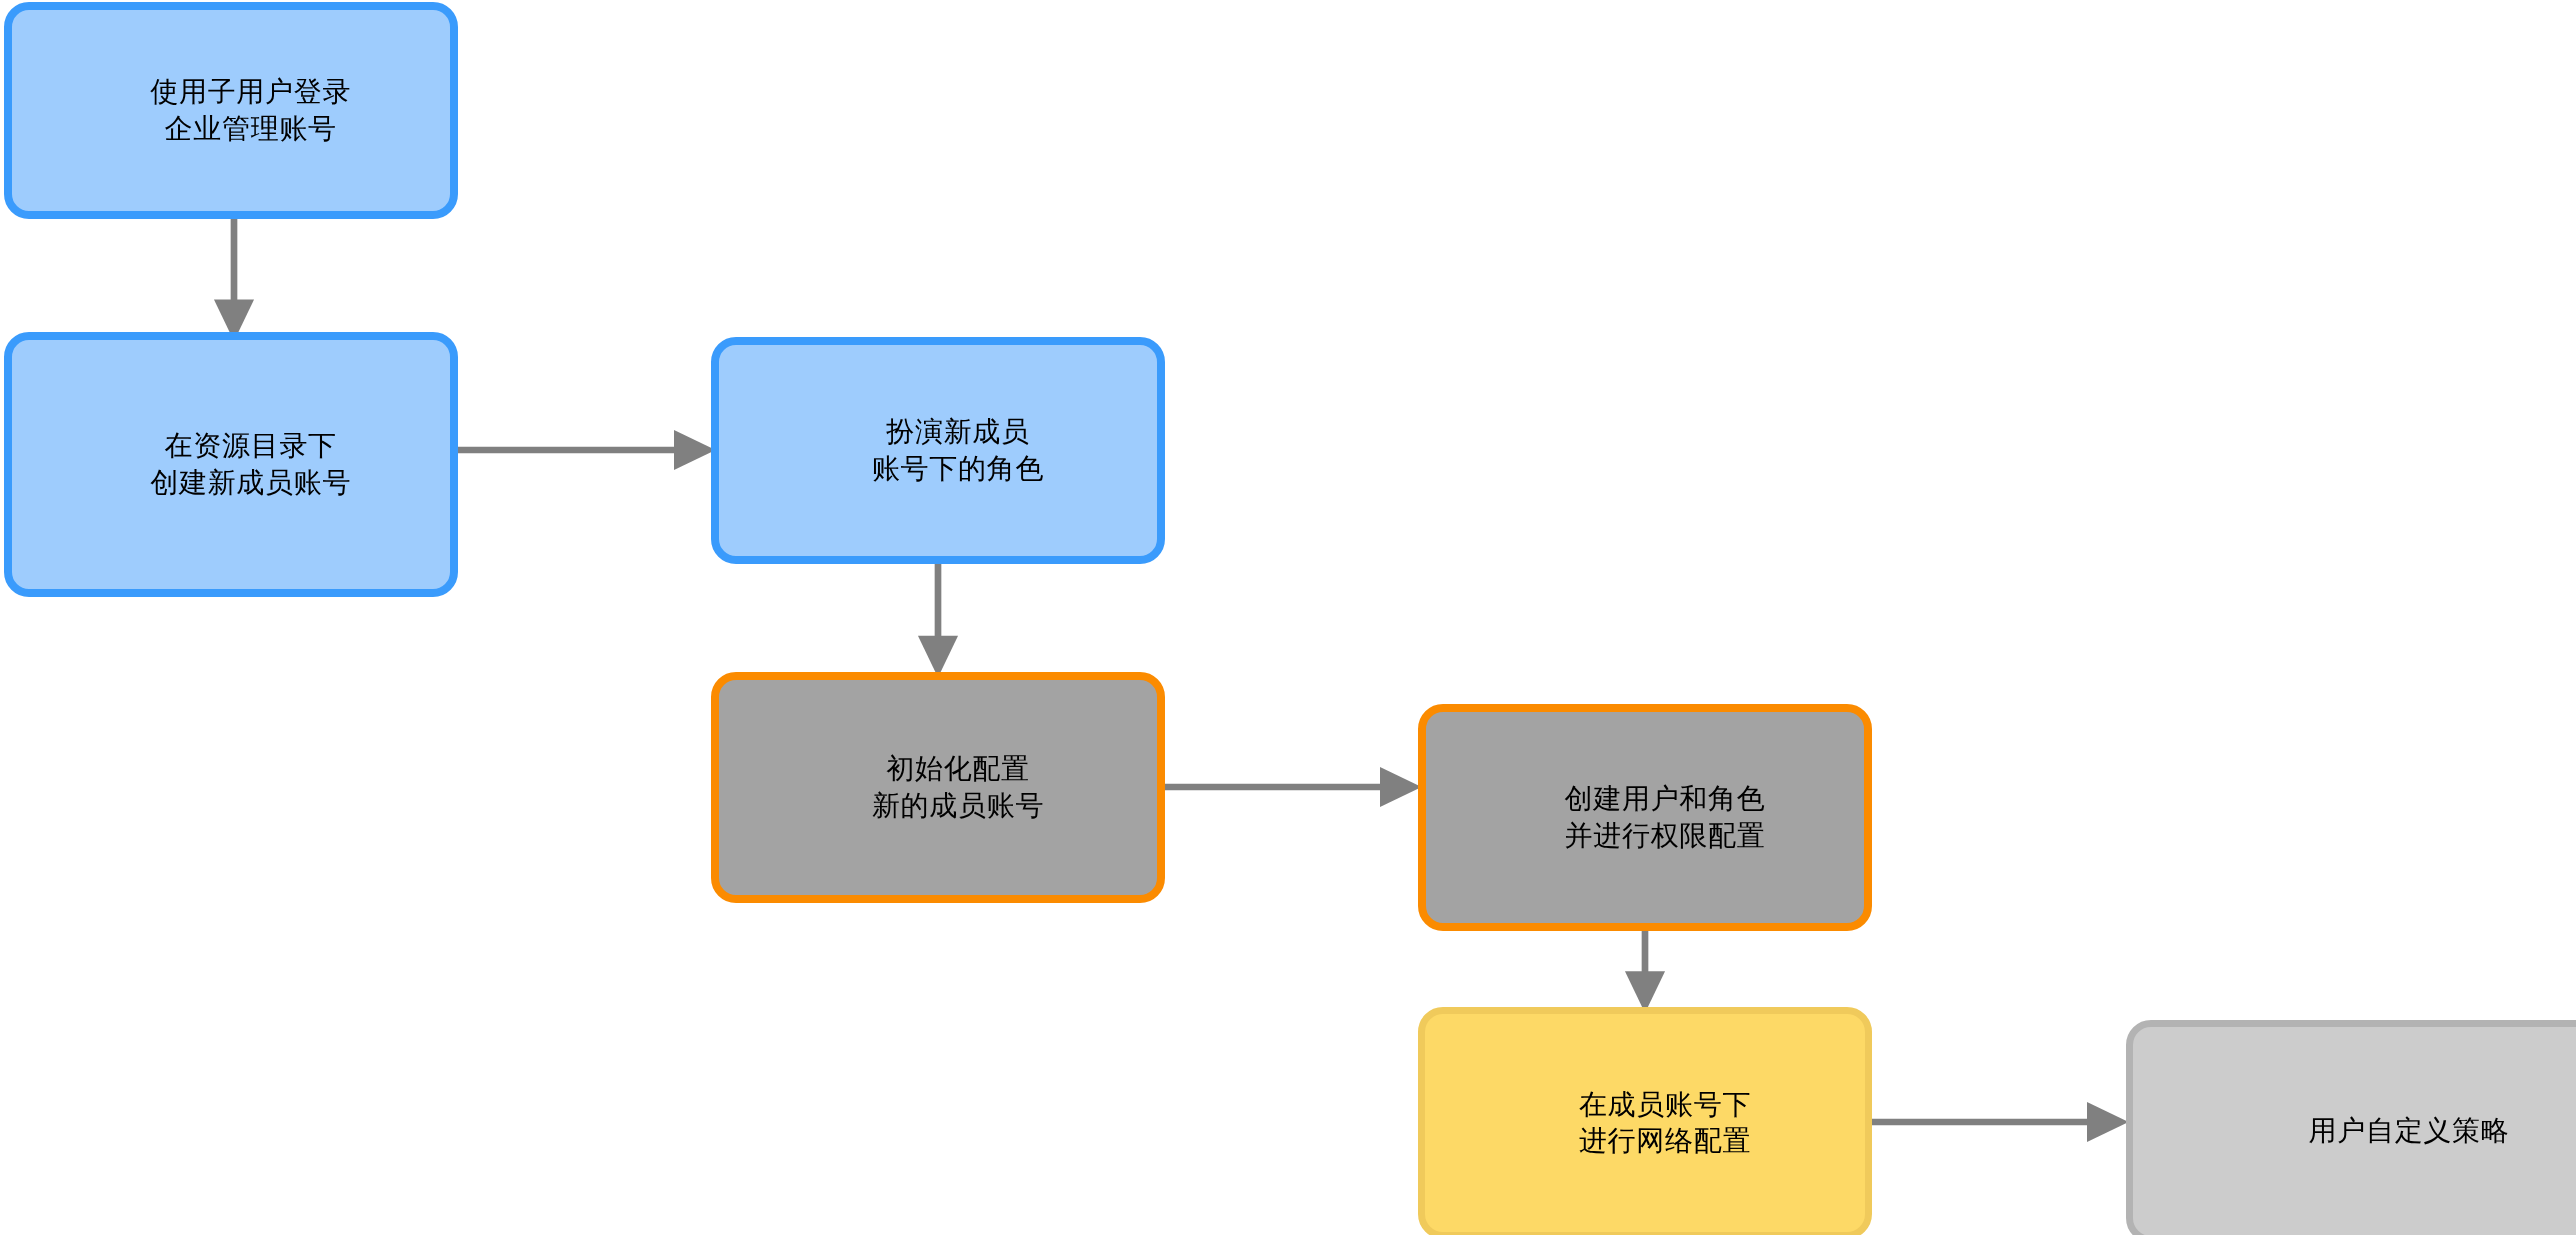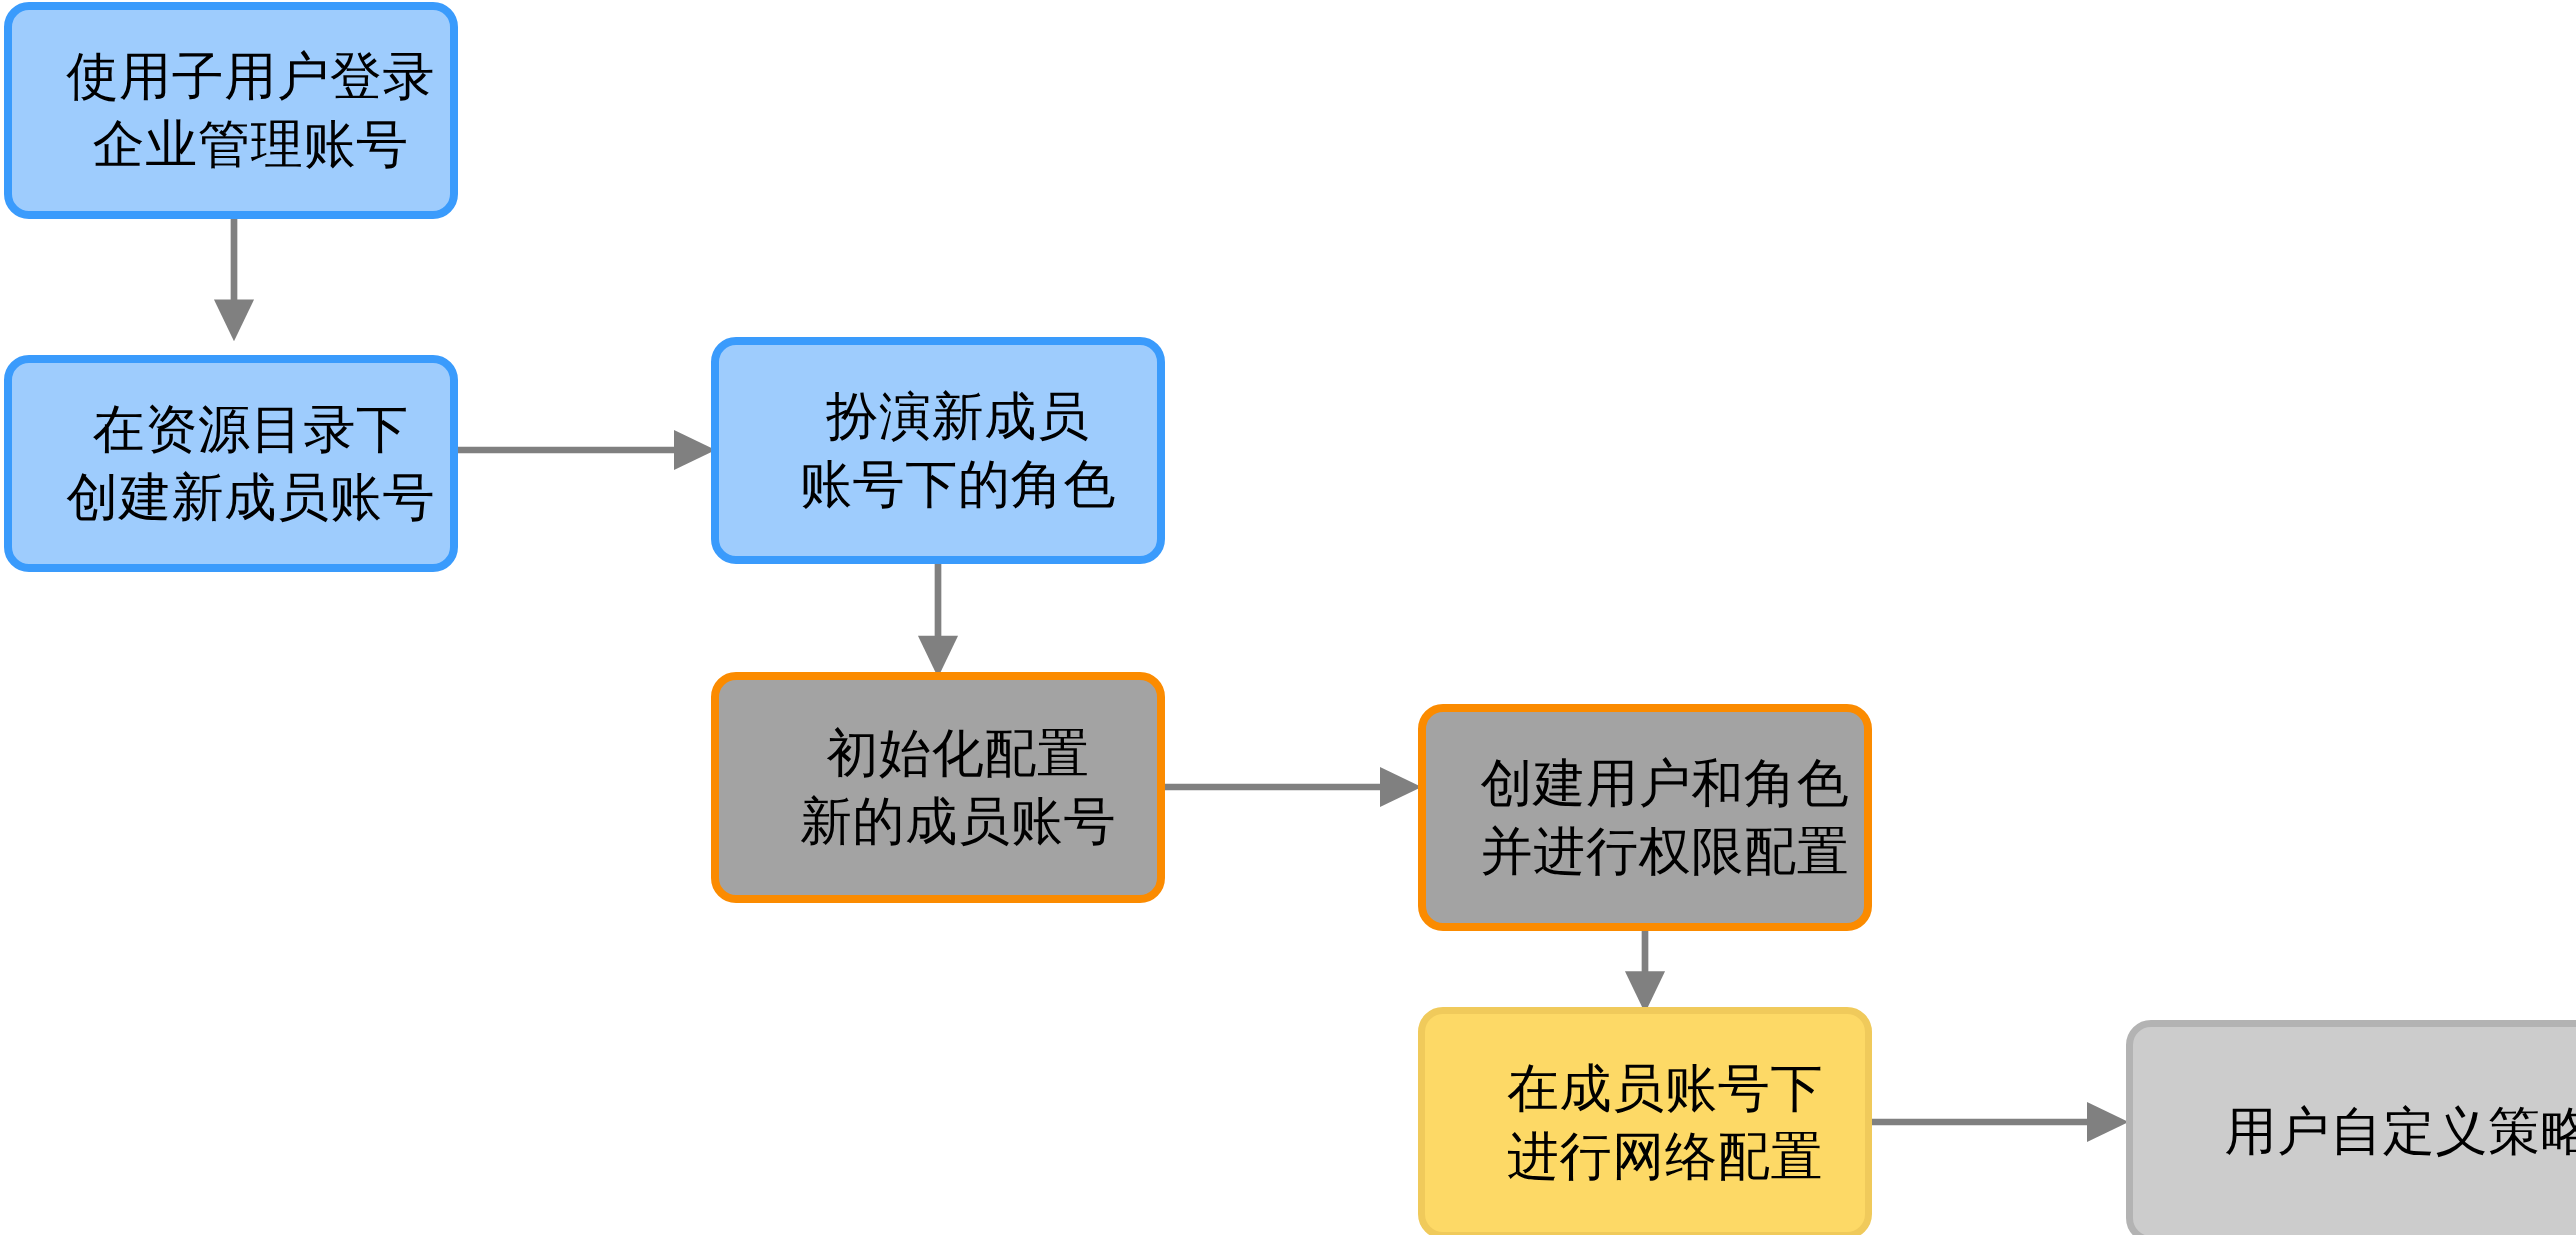--- a/index.html
+++ b/index.html
@@ -20,21 +20,21 @@
   .node {
     position: absolute;
     box-sizing: border-box;
     display: flex;
     align-items: center;
     justify-content: center;
     text-align: center;
     border-radius: 25px;
     border-style: solid;
     color: #000000;
-    font-size: 52px;
+    font-size: 28px;
     line-height: 1.30;
     letter-spacing: 0.7px;
     white-space: pre-line;
     font-weight: 400;
     z-index: 2;
     padding-left: 40px;
   }
   .node-blue {
     background: #9ECCFD;
     border-color: #3A9BFC;
@@ -115,21 +115,21 @@
       <line x1="0" y1="35" x2="310" y2="35" stroke="#808080" stroke-width="9"></line>
       <polygon points="352,35 296,8 296,62" fill="#808080"></polygon>
     </svg>
   </div>
 
   <div class="node node-blue" style="left:3.7px; top:2.2px; width:454px; height:217px;">
     <span class="node-label">使用子用户登录
 企业管理账号</span>
   </div>
 
-  <div class="node node-blue" style="left:3.7px; top:355px; width:454px; height:217px;">
+  <div class="node node-blue" style="left:3.7px; top:332px; width:454px; height:265px;">
     <span class="node-label">在资源目录下
 创建新成员账号</span>
   </div>
 
   <div class="node node-blue" style="left:711px; top:337px; width:454px; height:227px;text-align:center;">
     <span class="node-label">扮演新成员
 账号下的角色</span>
   </div>
 
   <div class="node node-orange" style="left:711px; top:672px; width:454px; height:231px;">

